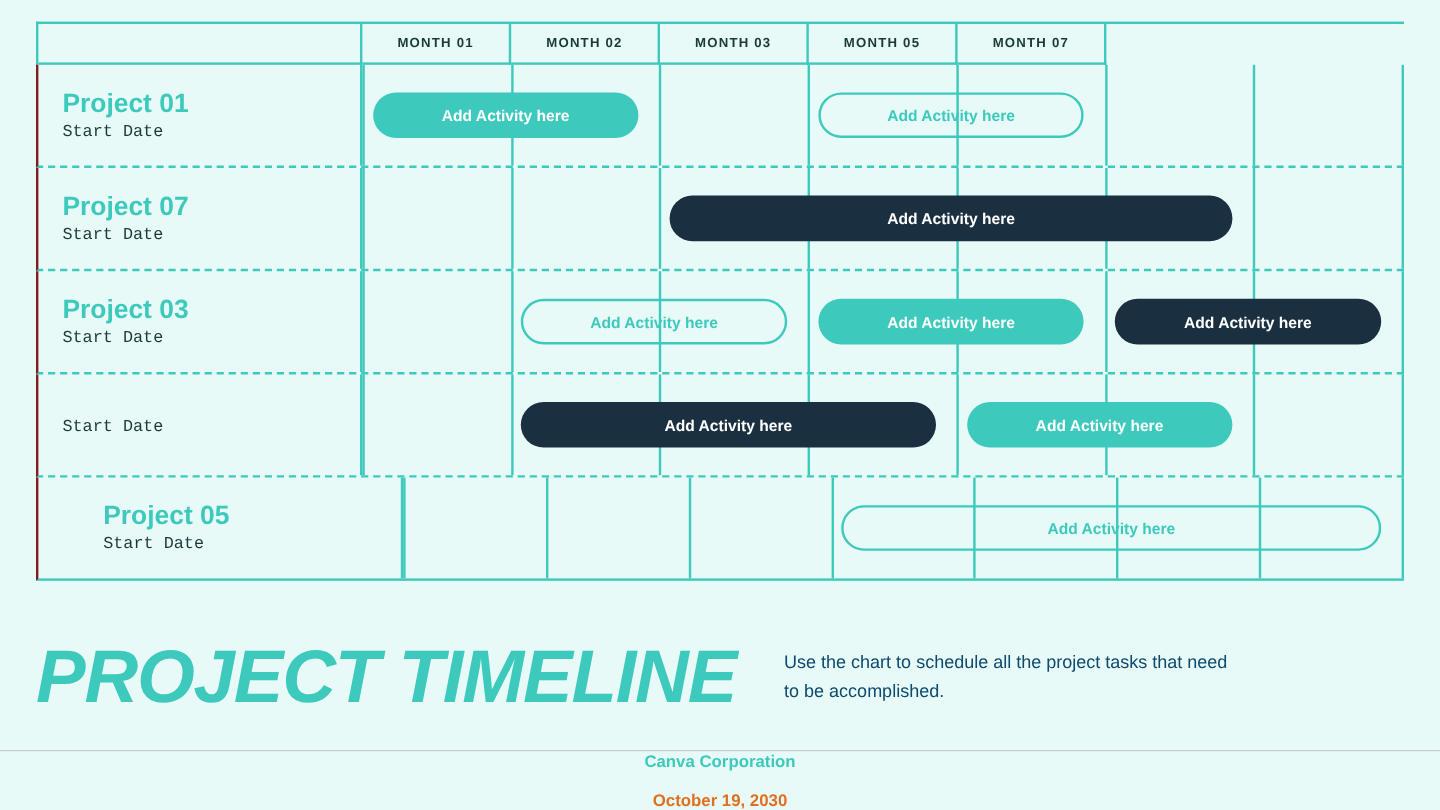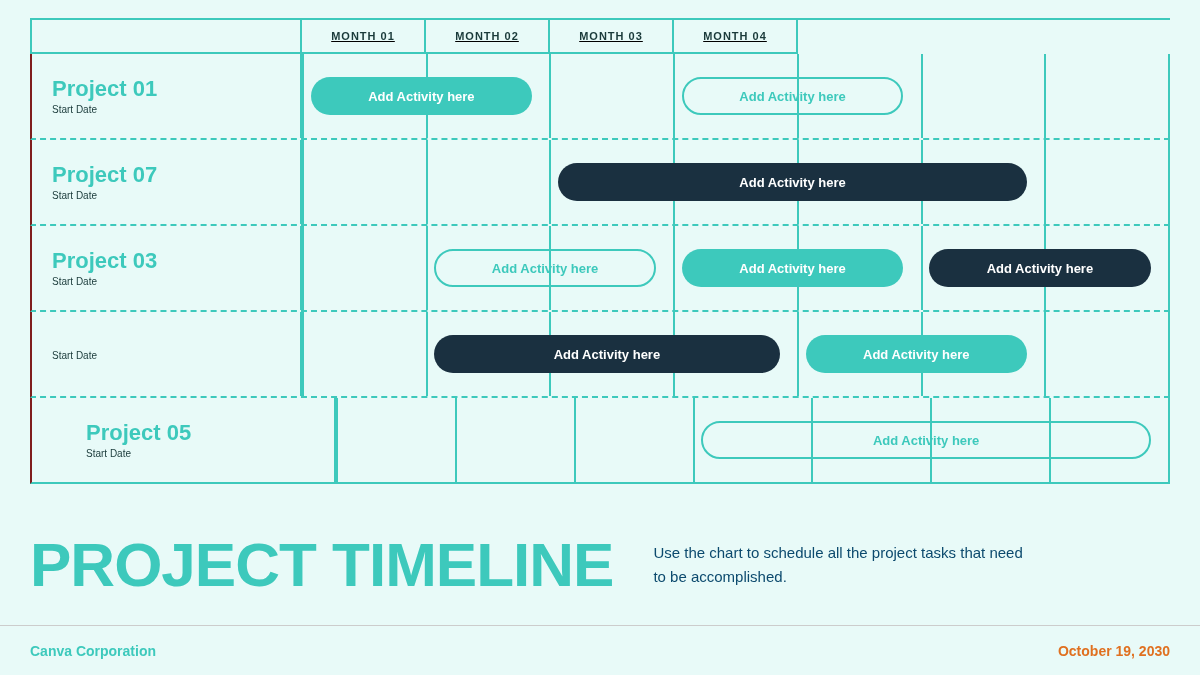--- a/index.html
+++ b/index.html
@@ -28,21 +28,20 @@
       margin: 18px 30px 0 30px;
       flex: 1;
     }
 
     
     .gantt-header {
       display: grid;
       grid-template-columns: 270px repeat(7, 1fr);
       border-top: 2px solid #3dc9bc;
       border-left: 2px solid #3dc9bc;
-      text-decoration: underline;
     }
 
     .gantt-header-cell {
       border-right: 2px solid #3dc9bc;
       border-bottom: 2px solid #3dc9bc;
       text-align: center;
       padding: 10px 0;
       font-size: 11px;
       font-weight: 700;
       color: #1a3a3a;
@@ -81,23 +80,24 @@
     }
 
     .project-name {
       font-size: 22px;
       font-weight: 900;
       color: #3dc9bc;
       line-height: 1.1;
     }
 
     .project-start {
-      font-size: 10px;
+      font-size: 14px;
       color: #1a3a3a;
       margin-top: 3px;
+      font-family: Liberation Mono, monospace;
     }
 
     
     .activity-bar {
       position: absolute;
       height: 38px;
       border-radius: 20px;
       display: flex;
       align-items: center;
       justify-content: center;
@@ -133,20 +133,21 @@
       display: flex;
       align-items: center;
       padding: 0 30px;
       gap: 40px;
     }
 
     .title-text {
       font-size: 62px;
       font-weight: 900;
       color: #3dc9bc;
+      font-style: italic;
       letter-spacing: -1px;
       line-height: 1;
       text-transform: uppercase;
     }
 
     .subtitle-text {
       font-size: 15px;
       color: #0c4a6e;
       max-width: 380px;
       line-height: 1.6;
@@ -157,20 +158,21 @@
       position: absolute;
       bottom: 0;
       left: 0;
       right: 0;
       height: 50px;
       display: flex;
       align-items: center;
       justify-content: space-between;
       padding: 0 30px;
       border-top: 1px solid #ccc;
+      flex-direction: column;
     }
 
     .footer-company {
       font-size: 14px;
       font-weight: 700;
       color: #3dc9bc;
     }
 
     .footer-date {
       font-size: 14px;
@@ -183,21 +185,22 @@
 
 <div class="main-content">
   <div class="gantt-container">
 
     <div class="gantt-header">
       <div class="gantt-header-cell empty"></div>
 
     <div class="gantt-header-cell">MONTH 01</div>
         <div class="gantt-header-cell">MONTH 02</div>
         <div class="gantt-header-cell">MONTH 03</div>
-        <div class="gantt-header-cell">MONTH 04</div>
+        <div class="gantt-header-cell">MONTH 05</div>
+        <div class="gantt-header-cell">MONTH 07</div>
       </div>
 
     <div class="gantt-body">
         <div class="gantt-row">
           <div class="project-label-cell">
             <div class="project-name">Project 01</div>
             <div class="project-start">Start Date</div>
           </div>
           <div style="grid-column: 2 / span 7; position: relative; display: flex; align-items: center; border-right: 2px solid rgb(61, 201, 188);">
             <div style="position: absolute; top: 0px; bottom: 0px; left: 0%; width: 2px; background: rgb(61, 201, 188); pointer-events: none;"></div>

